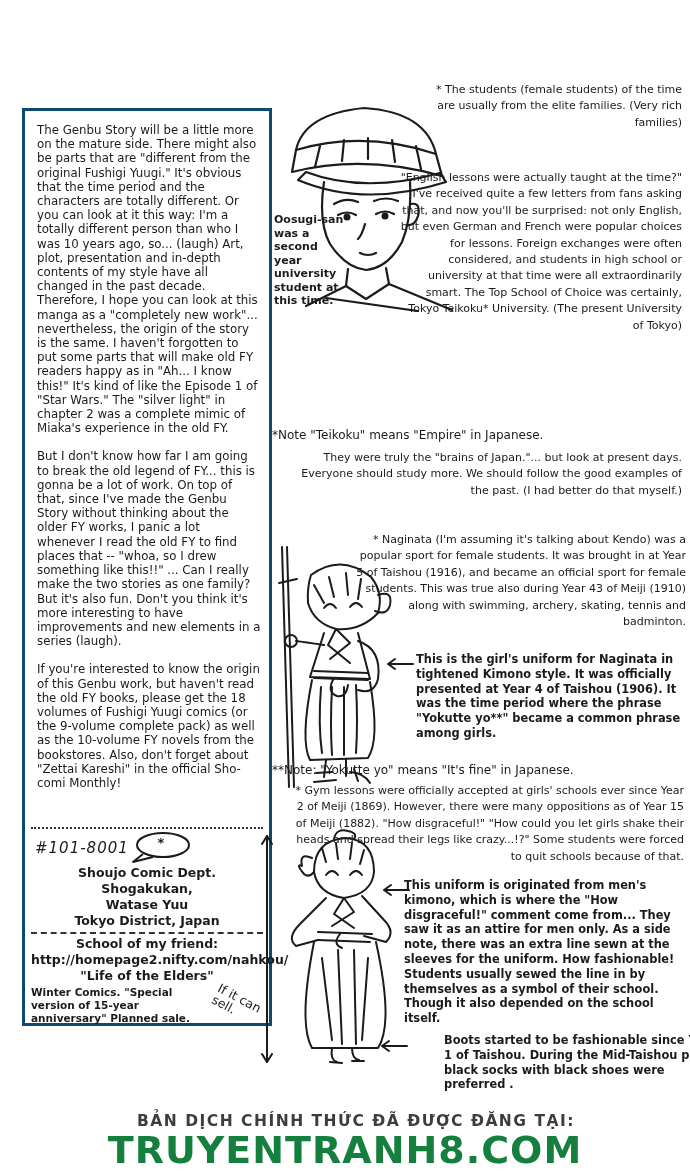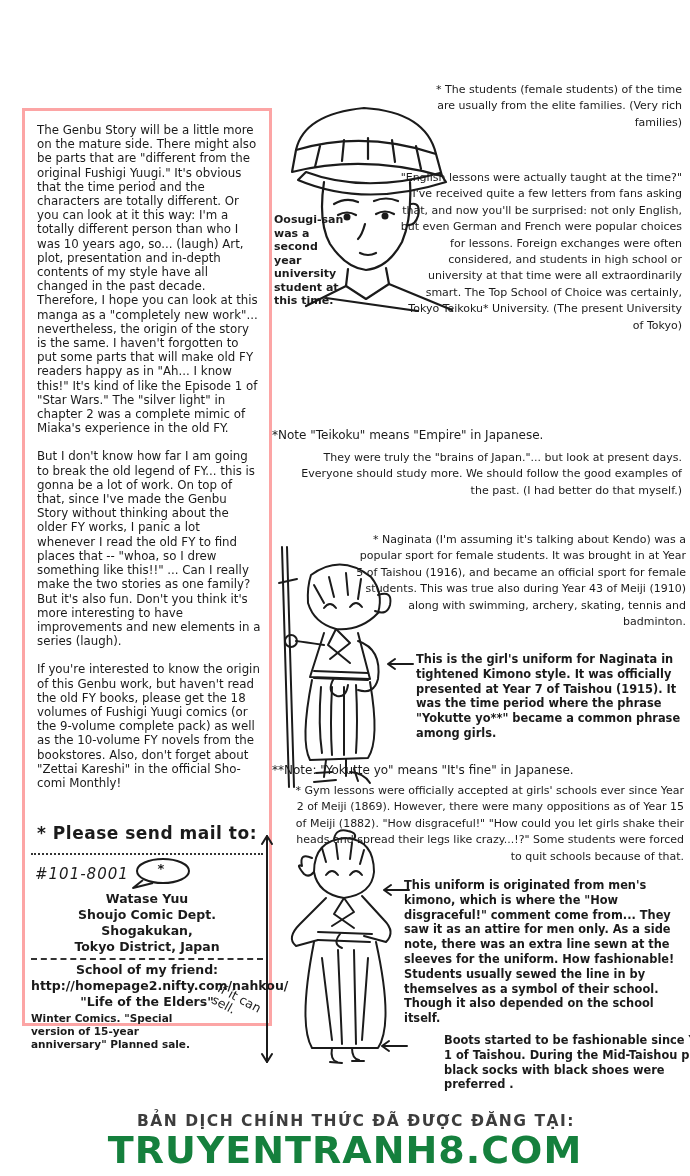--- a/index.html
+++ b/index.html
@@ -4,21 +4,21 @@
 <style>
   html,body{margin:0;padding:0;background:#e8e8e8;}
   .page{
     position:relative;width:690px;height:1176px;background:#ffffff;
     font-family:"DejaVu Sans", sans-serif;color:#1b1b1b;overflow:hidden;
     margin:0 auto;
   }
   
   .left-box{
     position:absolute;left:22px;top:108px;width:250px;height:918px;
-    border:3px solid #fca5a5;box-sizing:border-box;background:#fff;
+    border:3px solid #0c4a6e;box-sizing:border-box;background:#fff;
   }
   .paras{position:absolute;top:12px;left:12px;right:8px;height:690px;overflow:hidden;}
   .para{font-size:11.8px;line-height:14.2px;margin:0 0 14px 0;text-align:left;}
   .mail{position:absolute;top:712px;left:6px;right:6px;}
   .mail-heading{font-weight:bold;font-size:17px;text-align:center;letter-spacing:.5px;margin:0 0 10px 0;}
   .dotted-divider{border-top:2px dotted #333;margin:4px 0 2px 0;}
   .dashed-divider{border-top:2px dashed #333;margin:3px 0 2px 0;}
   .postal-row{display:flex;align-items:center;padding-left:4px;height:34px;}
   .postal-code{font-size:15px;font-style:italic;letter-spacing:1px;}
   .balloon{position:relative;width:64px;height:34px;}
@@ -46,35 +46,34 @@
 <div class="page">
 
   <div class="left-box">
     <div class="paras">
       <p class="para">The Genbu Story will be a little more on the mature side. There might also be parts that are "different from the original Fushigi Yuugi." It's obvious that the time period and the characters are totally different. Or you can look at it this way: I'm a totally different person than who I was 10 years ago, so... (laugh) Art, plot, presentation and in-depth contents of my style have all changed in the past decade. Therefore, I hope you can look at this manga as a "completely new work"... nevertheless, the origin of the story is the same. I haven't forgotten to put some parts that will make old FY readers happy as in "Ah... I know this!" It's kind of like the Episode 1 of "Star Wars." The "silver light" in chapter 2 was a complete mimic of Miaka's experience in the old FY.</p>
       <p class="para">But I don't know how far I am going to break the old legend of FY... this is gonna be a lot of work. On top of that, since I've made the Genbu Story without thinking about the older FY works, I panic a lot whenever I read the old FY to find places that -- "whoa, so I drew something like this!!" ... Can I really make the two stories as one family? But it's also fun. Don't you think it's more interesting to have improvements and new elements in a series (laugh).</p>
       <p class="para">If you're interested to know the origin of this Genbu work, but haven't read the old FY books, please get the 18 volumes of Fushigi Yuugi comics (or the 9-volume complete pack) as well as the 10-volume FY novels from the bookstores. Also, don't forget about "Zettai Kareshi" in the official Sho-comi Monthly!</p>
     </div>
 
     <div class="mail">
-      <div class="mail-heading">* Please send mail to:</div>
       <div class="dotted-divider"></div>
       <div class="postal-row">
         <span class="postal-code">#101-8001</span>
         <span class="balloon">
           <svg width="64" height="34" viewBox="0 0 64 34">
             <ellipse cx="34" cy="14" rx="26" ry="12" fill="none" stroke="#1b1b1b" stroke-width="2"></ellipse>
             <path d="M14,23 L4,31 L24,26" fill="none" stroke="#1b1b1b" stroke-width="2" stroke-linejoin="round"></path>
           </svg>
           <span class="sym">*</span>
         </span>
       </div>
       <div class="address">
+        <div>Shoujo Comic Dept. Shogakukan,</div>
         <div>Watase Yuu</div>
-        <div>Shoujo Comic Dept. Shogakukan,</div>
         <div>Tokyo District, Japan</div>
       </div>
       <div class="dashed-divider"></div>
       <div class="website">
         <div>School of my friend:</div>
         <div>http://homepage2.nifty.com/nahkou/</div>
         <div>"Life of the Elders"</div>
       </div>
       <div class="winter-note">Winter Comics. "Special version of 15-year anniversary" Planned sale.</div>
       <div class="aside-note">If it can sell.</div>
@@ -172,21 +171,21 @@
 
   <div class="rnote" style="left:288px;top:450px;width:394px;">They were truly the "brains of Japan."... but look at present days. Everyone should study more. We should follow the good examples of the past. (I had better do that myself.)</div>
 
   <div class="rnote" style="left:352px;top:532px;width:334px;">* Naginata (I'm assuming it's talking about Kendo) was a popular sport for female students. It was brought in at Year 5 of Taishou (1916), and became an official sport for female students. This was true also during Year 43 of Meiji (1910) along with swimming, archery, skating, tennis and badminton.</div>
 
   <span class="arrow" style="left:382px;top:656px;">
     <svg width="32" height="16" viewBox="0 0 32 16">
         <path d="M31,8 H6 M6,8 l7,-5 M6,8 l7,5" fill="none" stroke="#1b1b1b" stroke-width="2" stroke-linecap="round"></path>
       </svg>
   </span>
-  <div class="bold-note" style="left:416px;top:652px;width:268px;">This is the girl's uniform for Naginata in tightened Kimono style. It was officially presented at Year 7 of Taishou (1915). It was the time period where the phrase "Yokutte yo**" became a common phrase among girls.</div>
+  <div class="bold-note" style="left:416px;top:652px;width:268px;">This is the girl's uniform for Naginata in tightened Kimono style. It was officially presented at Year 4 of Taishou (1906). It was the time period where the phrase "Yokutte yo**" became a common phrase among girls.</div>
 
   <div class="footnote" style="left:272px;top:763px;width:410px;">**Note: "Yokutte yo" means "It's fine" in Japanese.</div>
 
   <div class="rnote" style="left:286px;top:783px;width:398px;">* Gym lessons were officially accepted at girls' schools ever since Year 2 of Meiji (1869). However, there were many oppositions as of Year 15 of Meiji (1882). "How disgraceful!" "How could you let girls shake their heads and spread their legs like crazy...!?" Some students were forced to quit schools because of that.</div>
 
   <span class="arrow" style="left:378px;top:882px;">
     <svg width="32" height="16" viewBox="0 0 32 16">
         <path d="M31,8 H6 M6,8 l7,-5 M6,8 l7,5" fill="none" stroke="#1b1b1b" stroke-width="2" stroke-linecap="round"></path>
       </svg>
   </span>

